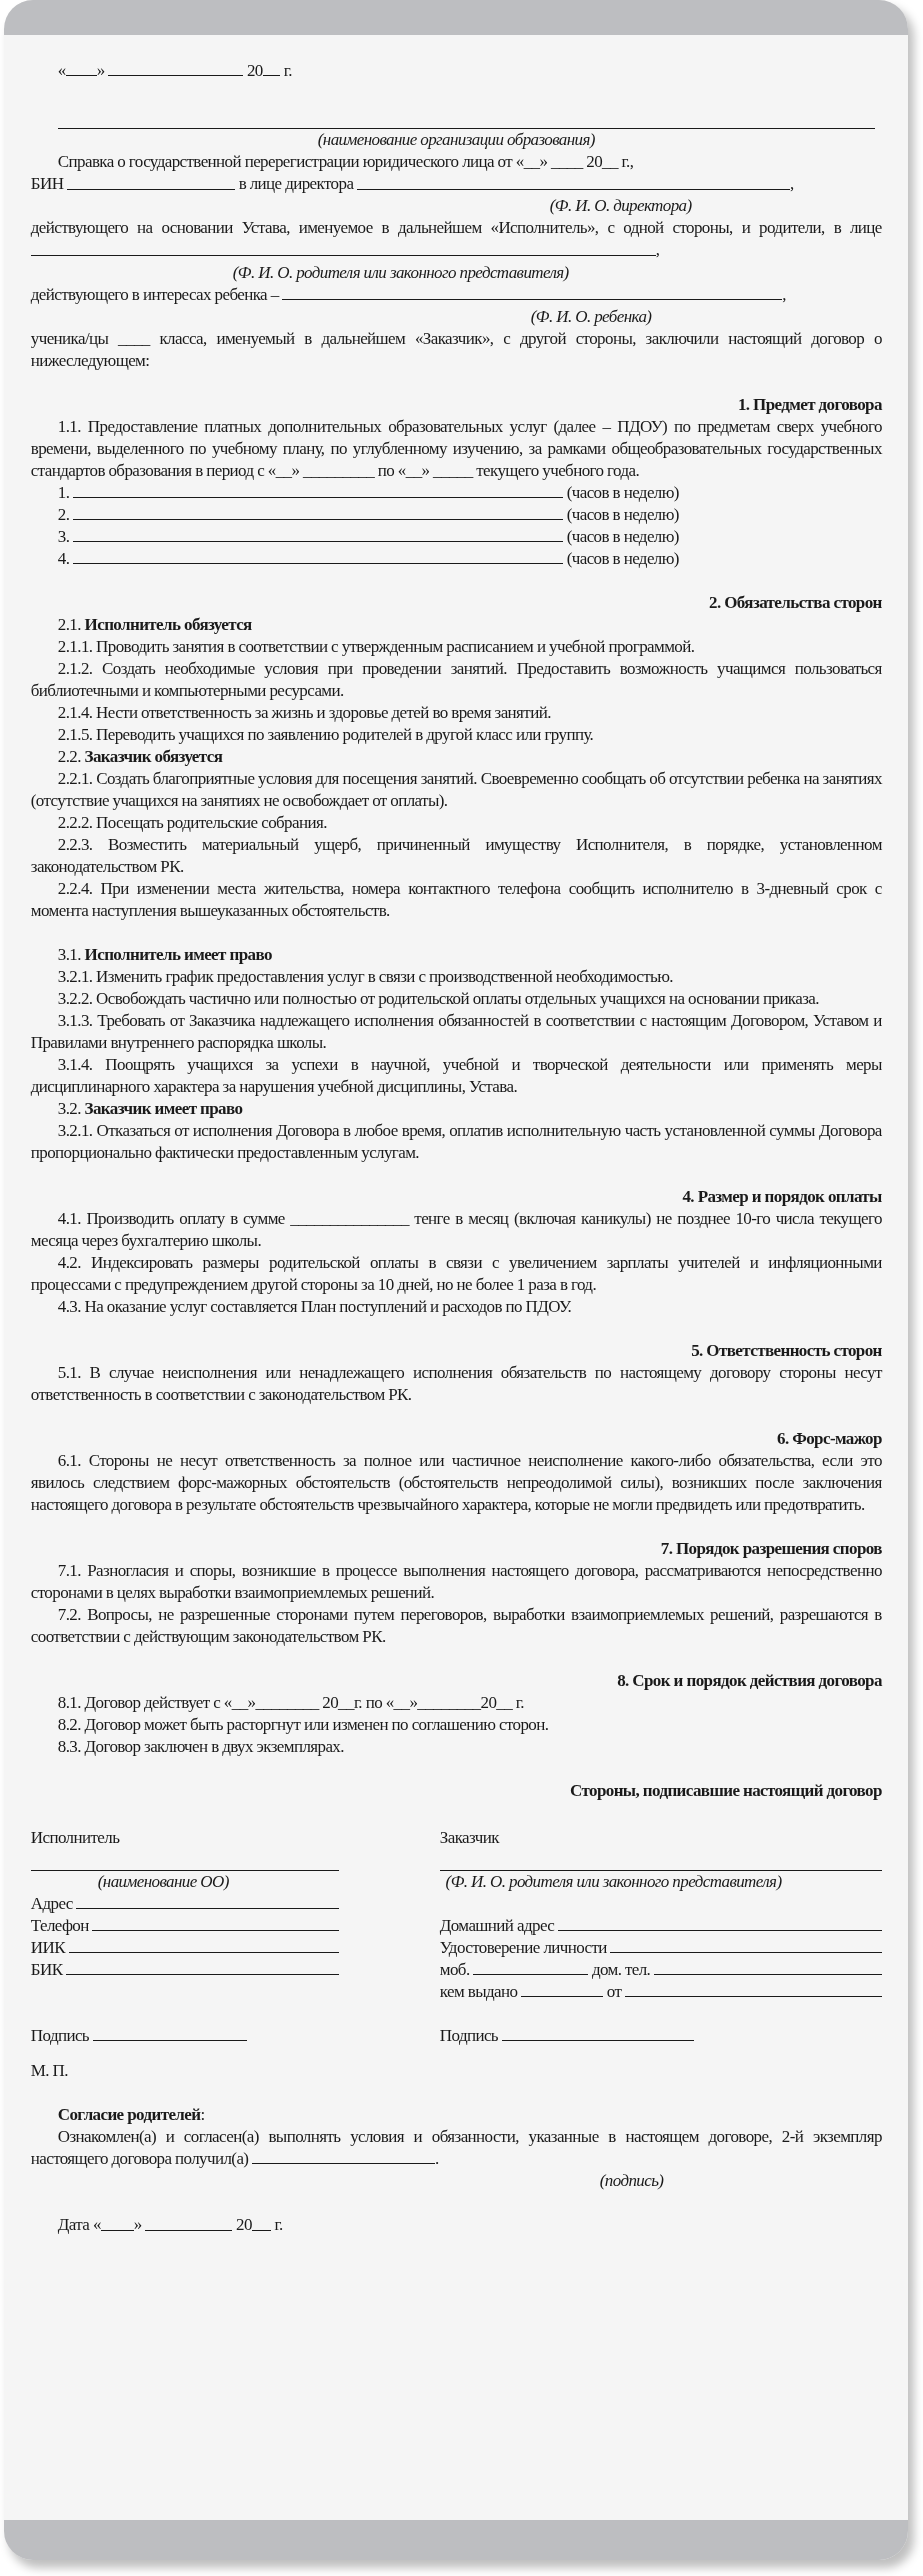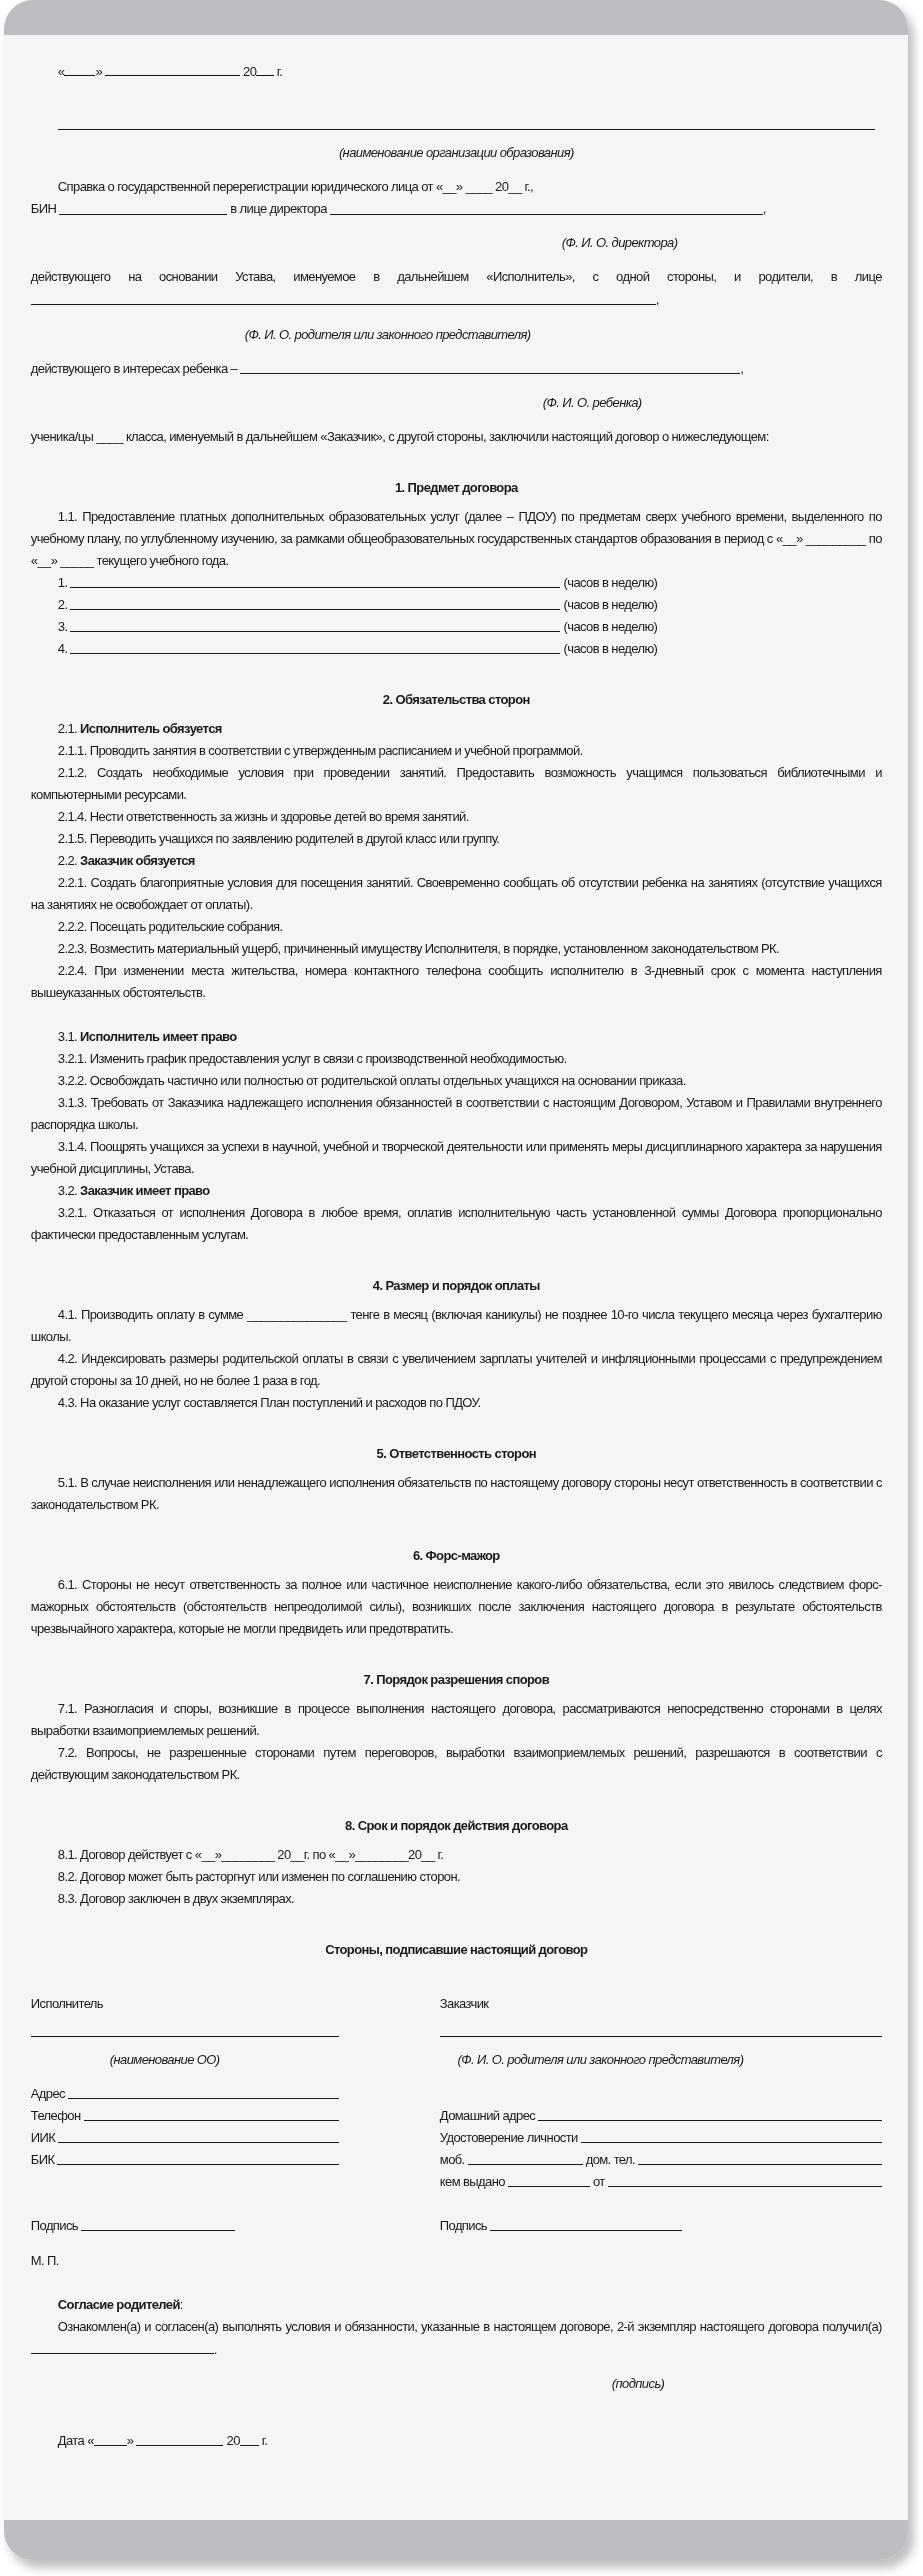--- a/index.html
+++ b/index.html
@@ -7,29 +7,29 @@
   .card {
     position:absolute; left:3.8px; top:0; width:904px; height:2560px;
     background:#f5f5f5; border-radius:29px;
     box-shadow: 5.8px 7.7px 9.6px rgba(0,0,0,0.25);
     overflow:hidden;
   }
   .band-top { position:absolute; left:0; top:0; width:100%; height:35px; background:#bdbec1; }
   .band-bottom { position:absolute; left:0; bottom:0; width:100%; height:40px; background:#bdbec1; }
   .content {
     position:absolute; left:27px; top:56px; width:851px;
-    font-family:Liberation Sans, sans-serif; font-size:13px; line-height:22px;
+    font-family:Liberation Serif, serif; font-size:17px; line-height:22px;
     color:#1a1a1a; letter-spacing:-0.6px;
     transform-origin:0 0;
   }
   .p { margin:0; text-align:justify; text-indent:27px; }
   .p.noind { text-indent:0; }
   .ind { padding-left:27px; }
-  .h { text-align:center; font-weight:bold; margin:7px; }
-  .cap { font-style:italic; margin:12px; }
+  .h { text-align:right; font-weight:bold; margin:0; }
+  .cap { font-style:italic; margin:0; }
   .gap-m { height:22px; }
   .blank { display:inline-block; border-bottom:1px solid #1a1a1a; height:15.4px; vertical-align:baseline; }
   .line-full { border-bottom:1px solid #1a1a1a; height:21px; margin-left:27px; width:817px; }
   .b { font-weight:bold;margin-top:6px; }
   .row { display:flex;text-align:center; }
   .cols { display:flex; justify-content:space-between; }
   .colL { width:308px; }
   .colR { width:442px; }
   .center { text-align:center; }
 </style>

